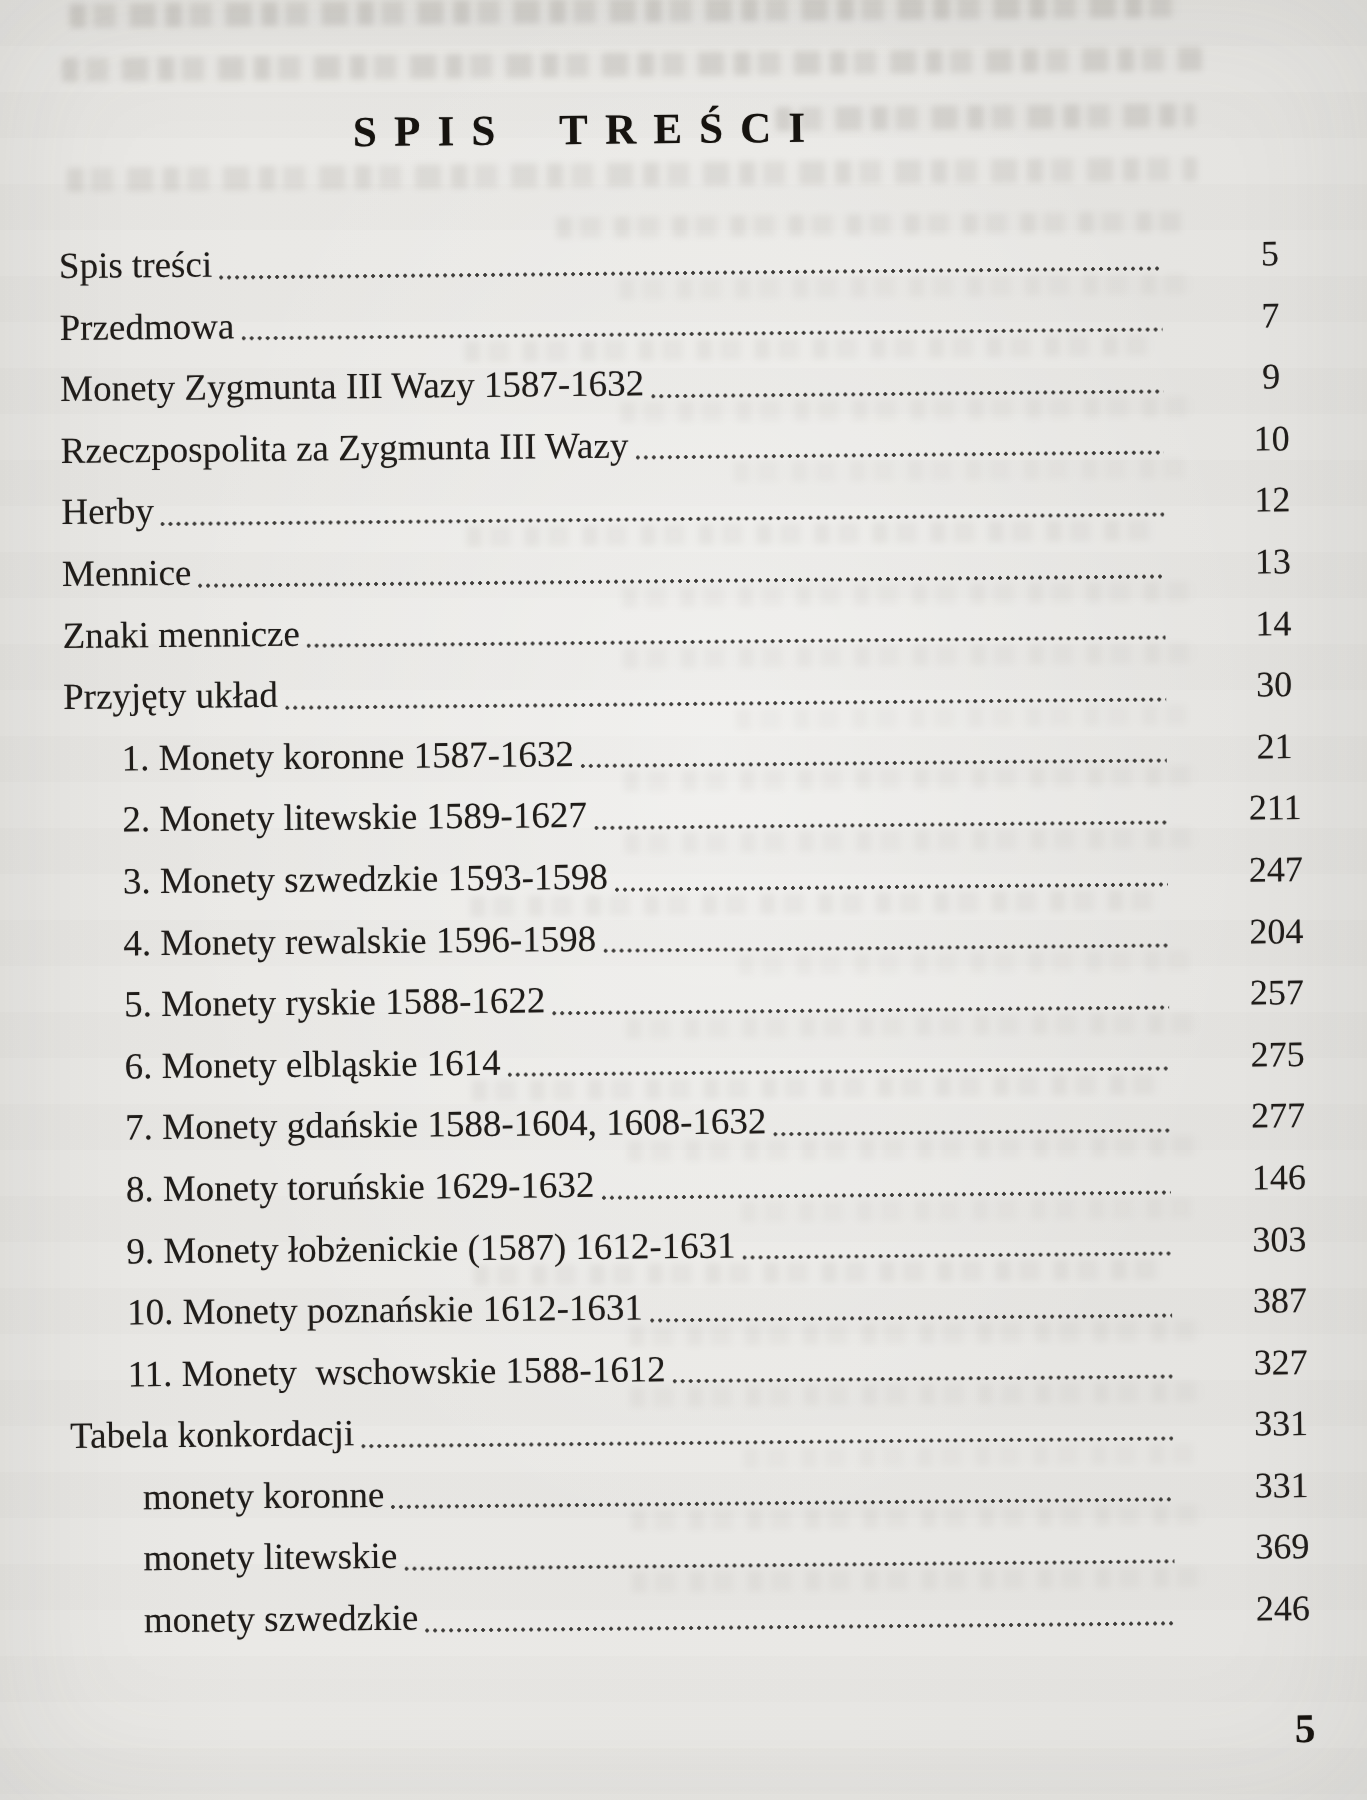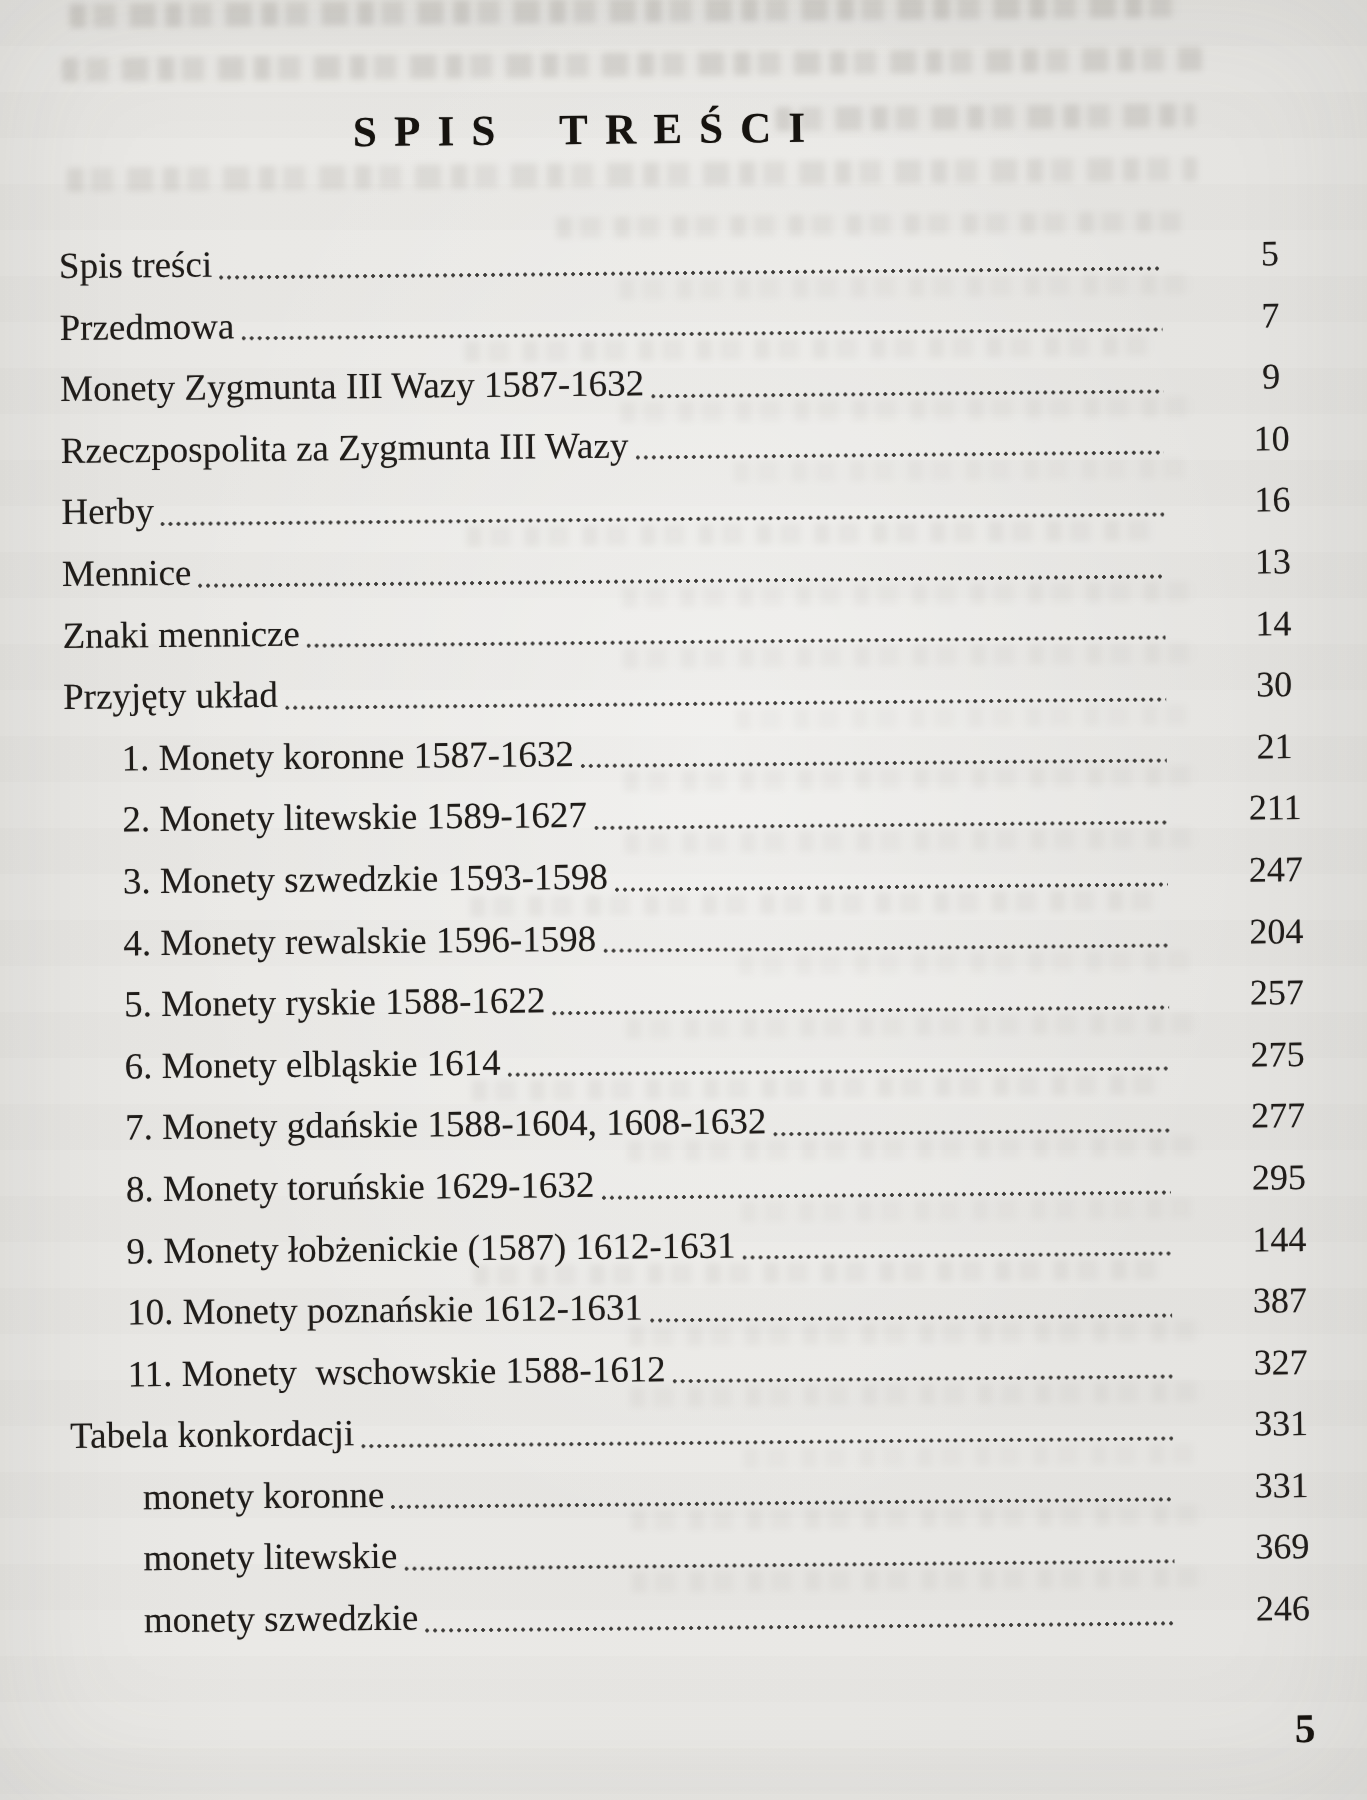--- a/index.html
+++ b/index.html
@@ -133,21 +133,21 @@
 
   <div class="toc-row">
     <span class="label">Rzeczpospolita za Zygmunta III Wazy</span>
     <span class="leader"></span>
     <span class="pagenum">10</span>
   </div>
 
   <div class="toc-row">
     <span class="label">Herby</span>
     <span class="leader"></span>
-    <span class="pagenum">16</span>
+    <span class="pagenum">12</span>
   </div>
 
   <div class="toc-row">
     <span class="label">Mennice</span>
     <span class="leader"></span>
     <span class="pagenum">13</span>
   </div>
 
   <div class="toc-row">
     <span class="label">Znaki mennicze</span>
@@ -199,27 +199,27 @@
 
   <div class="toc-row indent-1">
     <span class="label">7. Monety gdańskie 1588-1604, 1608-1632</span>
     <span class="leader"></span>
     <span class="pagenum">277</span>
   </div>
 
   <div class="toc-row indent-1">
     <span class="label">8. Monety toruńskie 1629-1632</span>
     <span class="leader"></span>
-    <span class="pagenum">295</span>
+    <span class="pagenum">146</span>
   </div>
 
   <div class="toc-row indent-1">
     <span class="label">9. Monety łobżenickie (1587) 1612-1631</span>
     <span class="leader"></span>
-    <span class="pagenum">144</span>
+    <span class="pagenum">303</span>
   </div>
 
   <div class="toc-row indent-1">
     <span class="label">10. Monety poznańskie 1612-1631</span>
     <span class="leader"></span>
     <span class="pagenum">387</span>
   </div>
 
   <div class="toc-row indent-1">
     <span class="label">11. Monety  wschowskie 1588-1612</span>

